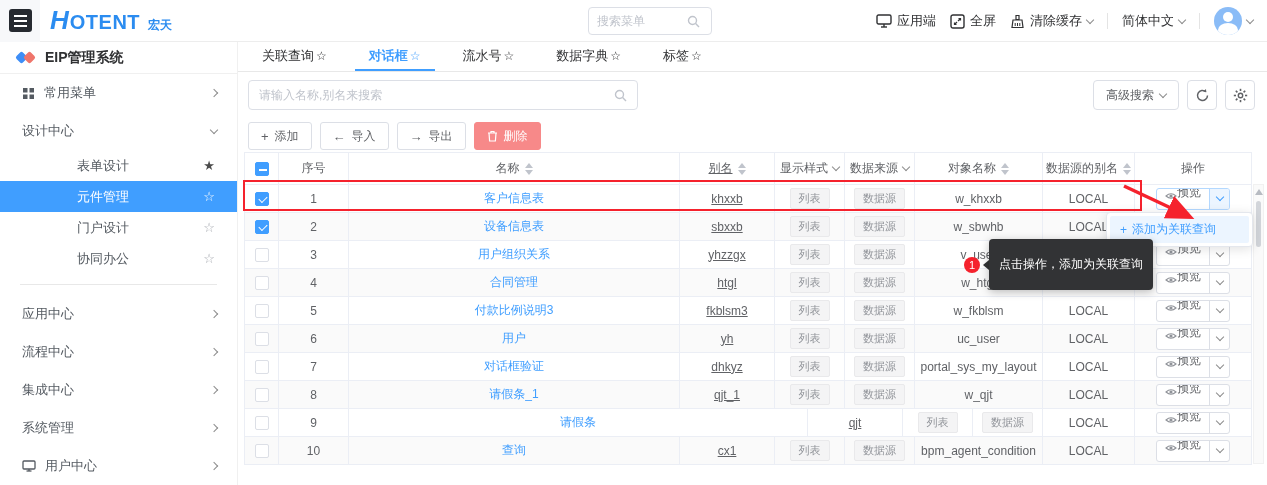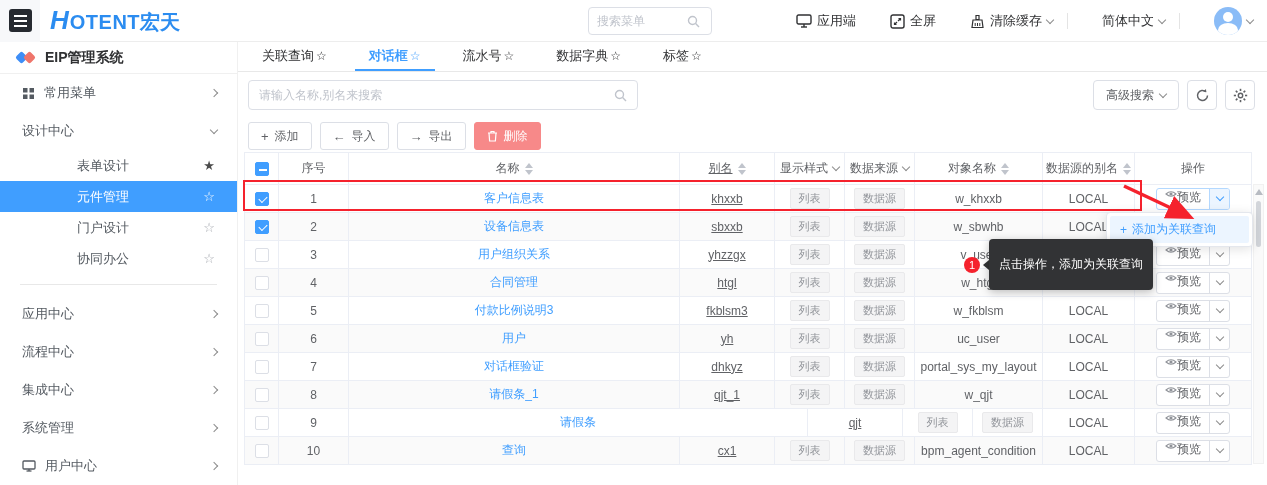--- a/index.html
+++ b/index.html
@@ -11,26 +11,26 @@
   .app{position:relative; width:1267px; height:485px; background:#fff; overflow:hidden; font-size:12px; color:var(--txt);}
 
   
   .top{position:absolute; left:0; top:0; width:1267px; height:42px; background:#fff; border-bottom:1px solid #ededed; display:flex; align-items:center; z-index:3;}
   .burger-wrap{width:40px; height:42px; background:#f7f8fa; display:flex; align-items:center; justify-content:center;}
   .burger{width:23px; height:23px; background:#262a30; border-radius:3px; display:flex; flex-direction:column; justify-content:center; align-items:center; gap:3px; cursor:pointer;}
   .burger i{display:block; width:13px; height:2px; background:#fff;}
   .logo{display:flex; align-items:baseline; margin-left:10px; color:#2b8cf0; cursor:default;}
   .logo .h{font-size:26px; font-weight:900; font-style:italic; margin-right:1px;}
   .logo .rest{font-size:20px; font-weight:800; letter-spacing:.5px;}
-  .logo .cn{font-size:20px; font-weight:700;}
+  .logo .cn{font-size:12px; font-weight:700;margin-left:8px;}
   .top-search{position:absolute; left:588px; top:7px; width:124px; height:28px; border:1px solid #dcdfe6; border-radius:4px; display:flex; align-items:center; padding:0 8px; background:#fff;}
   .top-search input{border:0; outline:0; width:90px; font-size:12px; color:#606266;}
   .top-search input::placeholder{color:#c0c4cc;}
   .top-right{position:absolute; right:14px; top:0; height:42px; display:flex; align-items:center; gap:14px;}
-  .top-item{display:flex; align-items:center; gap:5px; font-size:13px; color:#303133; cursor:pointer; white-space:nowrap;margin-left:20px;}
+  .top-item{display:flex; align-items:center; gap:5px; font-size:13px; color:#303133; cursor:pointer; white-space:nowrap;}
   .sep{width:1px; height:16px; background:#e4e4e4;}
   .chev{display:inline-block; width:6px; height:6px; border-right:1.4px solid #8c8c8c; border-bottom:1.4px solid #8c8c8c;}
   .chev.down{transform:rotate(45deg); margin-top:-3px;}
   .chev.right{transform:rotate(-45deg);}
   .avatar{width:28px; height:28px; border-radius:50%; background:#8abcf7; position:relative; overflow:hidden;}
   .avatar::before{content:""; position:absolute; left:9px; top:5px; width:10px; height:10px; border-radius:50%; background:#fff;}
   .avatar::after{content:""; position:absolute; left:4px; top:16px; width:20px; height:14px; border-radius:50%; background:#fff;}
 
   
   .sidebar{position:absolute; left:0; top:42px; width:238px; height:443px; background:#fff; border-right:1px solid #f0f0f0; z-index:2;}
@@ -91,21 +91,21 @@
   .sorter .asc{border-bottom:5px solid #c0c4cc;}
   .sorter .desc{border-top:5px solid #c0c4cc;}
   .fchev{margin-left:5px;}
   .cb{width:14px; height:14px; border:1px solid #dcdfe6; border-radius:2px; background:#fff; position:relative; cursor:pointer; flex:0 0 auto;}
   .cb.checked,.cb.indet{background:var(--primary); border-color:var(--primary);}
   .cb.checked::after{content:""; position:absolute; left:3px; top:3px; width:7px; height:4px; border-left:1.6px solid #fff; border-bottom:1.6px solid #fff; transform:rotate(-45deg);}
   .cb.indet::after{content:""; position:absolute; left:3px; top:6px; width:8px; height:2px; background:#fff;}
   .link{color:var(--link); text-decoration:none; cursor:pointer;}
   .tag{display:inline-block; padding:2px 8px; background:#f4f4f5; border:1px solid #e9e9eb; border-radius:2px; color:#909399; font-size:11px; line-height:1.3;}
   .preview-btn{display:inline-flex; height:22px; border:1px solid var(--btn-border); border-radius:3px; overflow:hidden; background:#fff; cursor:pointer;}
-  .pv-main{display:flex; align-items:flex-start; gap:0; padding:0 8px; font-size:12px; color:var(--txt);}
+  .pv-main{display:flex; align-items:flex-end; gap:0; padding:8px 8px; font-size:12px; color:var(--txt);}
   .pv-caret{display:flex; align-items:center; justify-content:center; width:20px; border-left:1px solid var(--btn-border);}
   .preview-btn.open{border-color:#b3d8ff;}
   .preview-btn.open .pv-caret{background:#ecf5ff; border-left-color:#b3d8ff;}
   .preview-btn.open .pv-caret .chev{border-color:var(--primary);}
 
   
   .v-scroll{position:absolute; left:1015px; top:142px; width:11px; height:280px; background:#fafafa; border:1px solid #f1f1f1; z-index:1;}
   .v-scroll .arr{position:absolute; left:1px; top:4px; width:0; height:0; border-left:4px solid transparent; border-right:4px solid transparent; border-bottom:6px solid #b7bbc2;}
   .v-scroll .thumb{position:absolute; left:2px; top:16px; width:5px; height:46px; border-radius:3px; background:#d2d5da;}
 

